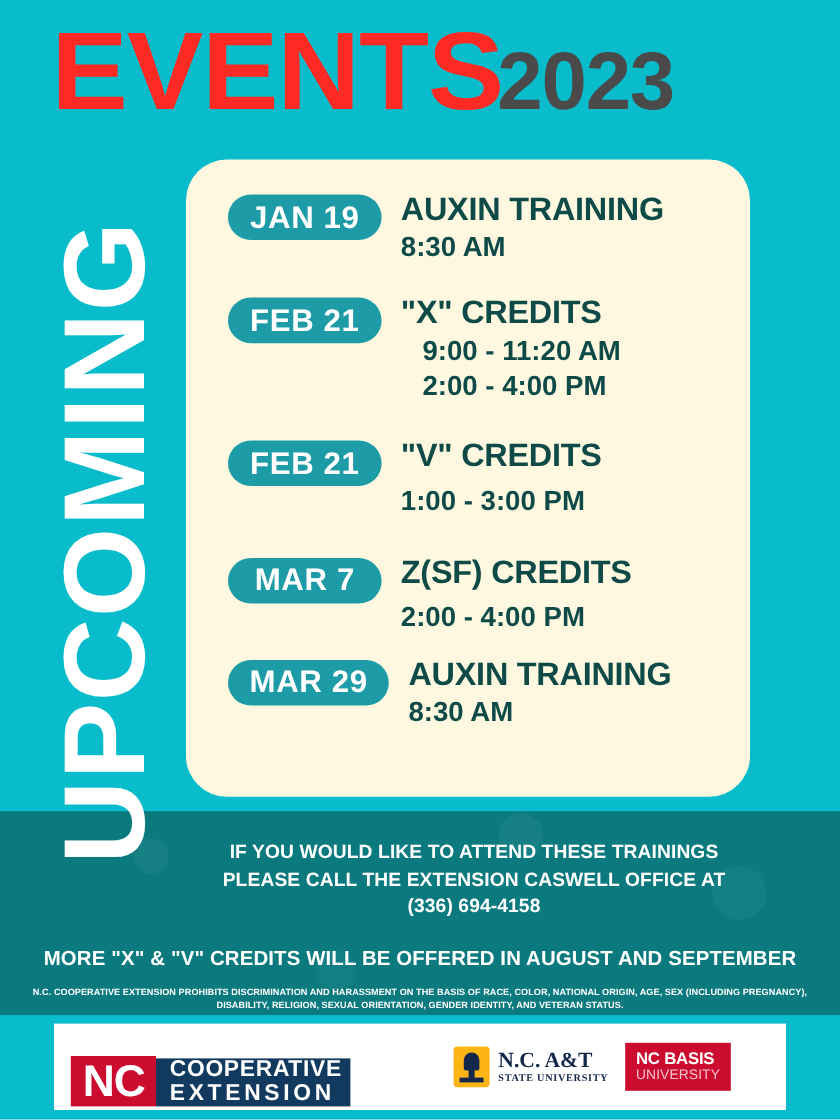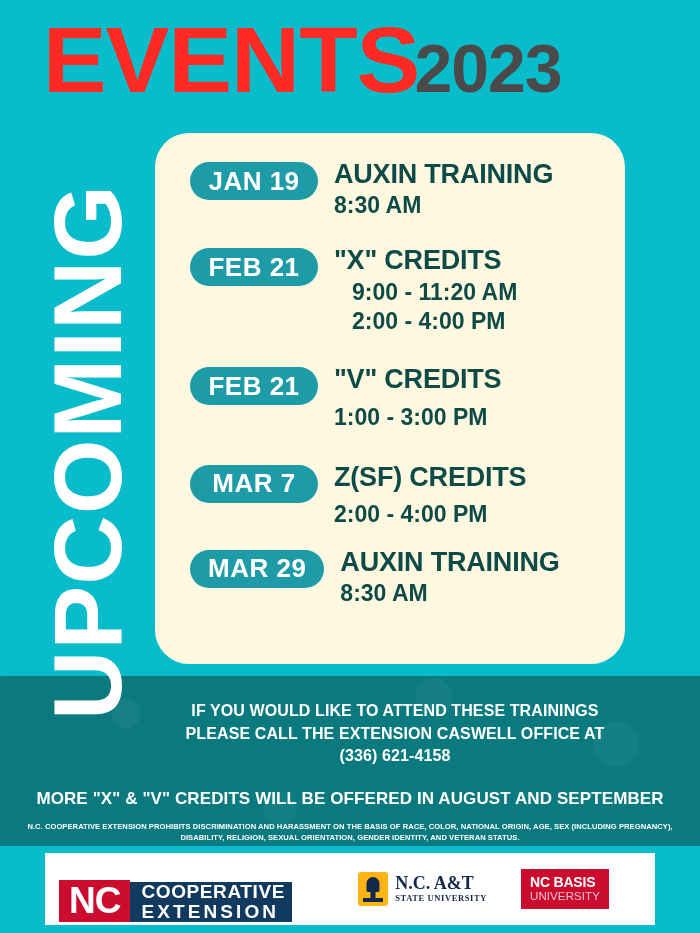--- a/index.html
+++ b/index.html
@@ -241,21 +241,21 @@
   .nc-ext-logo .ext-block .l2 {
     font-size: 19px;
     font-weight: bold;
     letter-spacing: 3.1px;
     line-height: 1.05;
   }
 
   .partner-logos {
     margin-left: auto;
     display: flex;
-    gap: 34px;
+    gap: 14px;
     padding-right: 46px;
   }
   .at-logo {
     display: flex;
     align-items: center;
     gap: 7px;
   }
   .at-mark {
     width: 30px; height: 34px;
     position: relative;
@@ -394,21 +394,21 @@
           <div class="event-time">8:30 AM</div>
         </div>
       </div>
     </div>
 
   </div>
 
   <div class="contact">
     <div class="contact-line">IF YOU WOULD LIKE TO ATTEND THESE TRAININGS</div>
     <div class="contact-line">PLEASE CALL THE EXTENSION CASWELL OFFICE AT</div>
-    <div class="contact-line">(336) 621-4158</div>
+    <div class="contact-line">(336) 694-4158</div>
   </div>
 
   <div class="note">
     <div class="note-line">MORE "X" &amp; "V" CREDITS WILL BE OFFERED IN AUGUST AND SEPTEMBER</div>
   </div>
 
   <div class="disclaimer">N.C. COOPERATIVE EXTENSION PROHIBITS DISCRIMINATION AND HARASSMENT ON THE BASIS OF RACE, COLOR, NATIONAL ORIGIN, AGE, SEX (INCLUDING PREGNANCY), DISABILITY, RELIGION, SEXUAL ORIENTATION, GENDER IDENTITY, AND VETERAN STATUS.</div>
 
   <div class="logo-panel">
 

